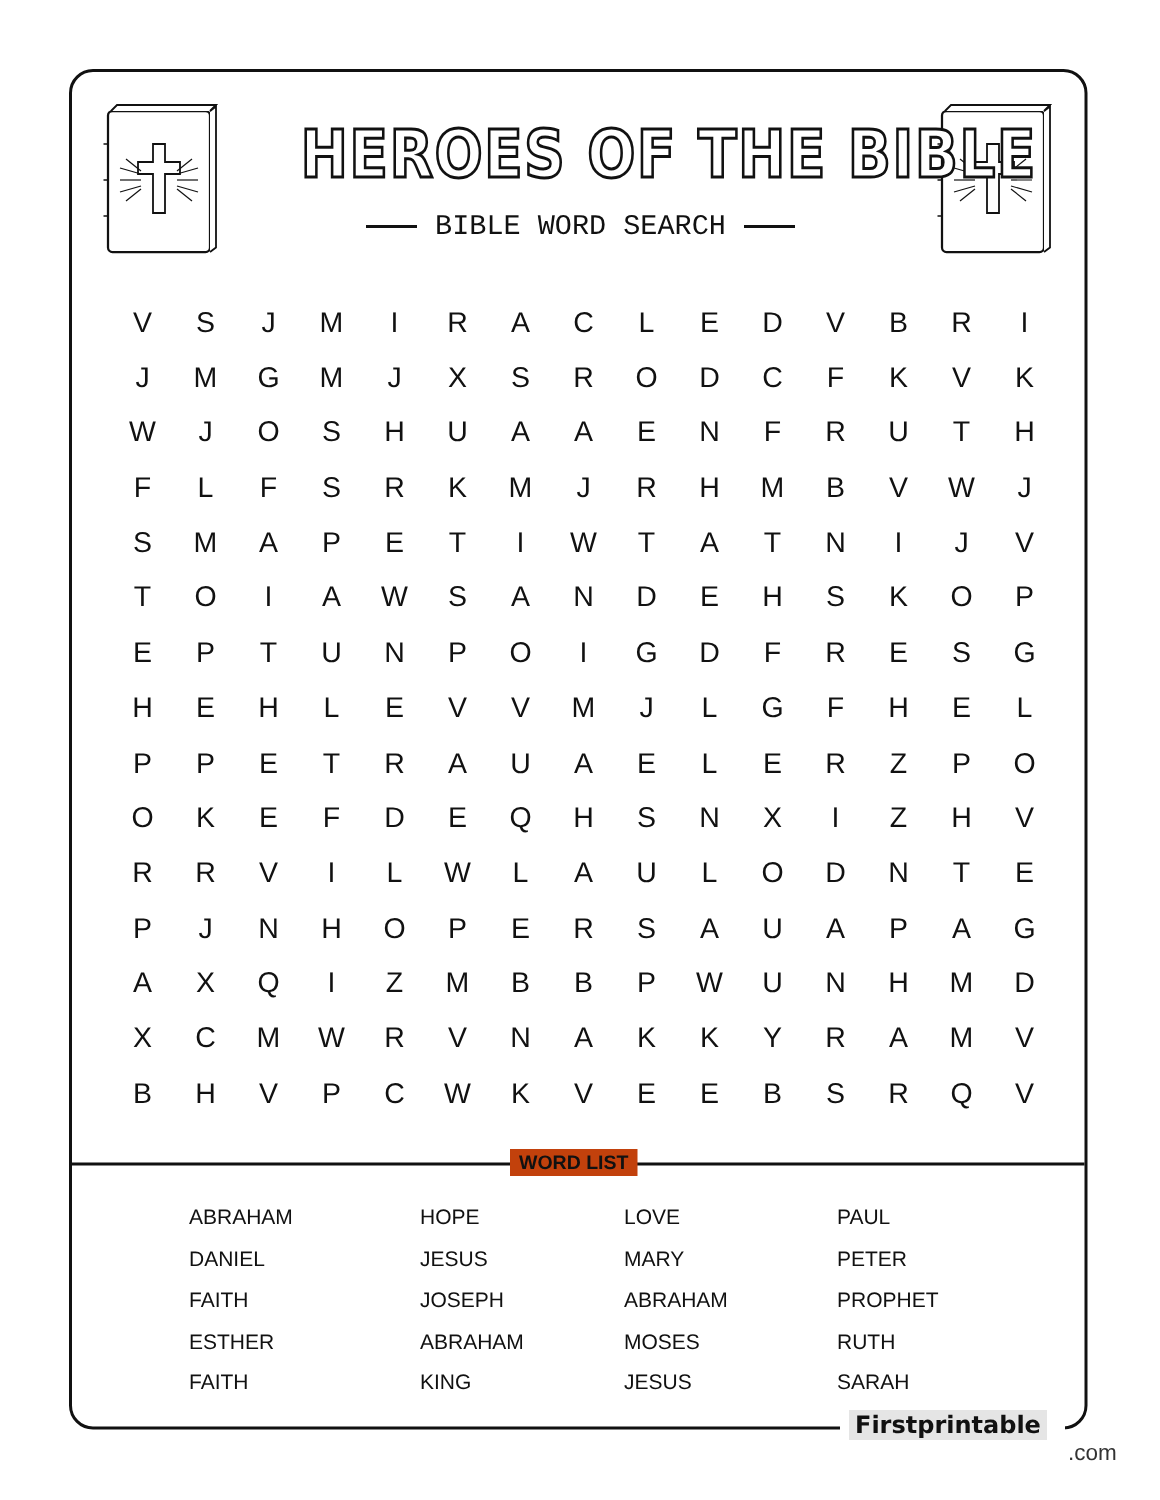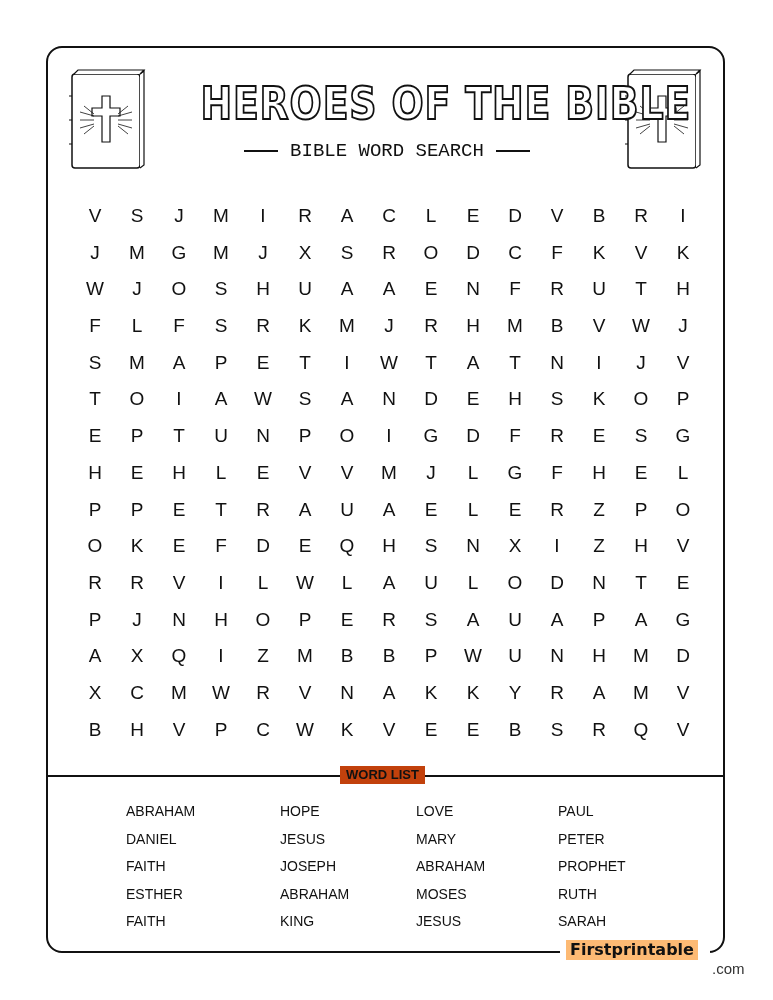--- a/index.html
+++ b/index.html
@@ -12,21 +12,21 @@
   .subtitle { position:absolute; left:170px; top:140px; width:434px; display:flex; justify-content:center; align-items:center; gap:12px; font-size:19px; font-family:Liberation Mono, monospace; }
   .subtitle .dash { width:34px; height:2px; background:#111; display:inline-block; }
   .grid { position:absolute; left:74px; top:198px; width:630px; display:grid; grid-template-columns:repeat(15, 42px); grid-auto-rows:36.7px; }
   .cell { text-align:center; font-family:"Liberation Sans", sans-serif; font-size:19px; line-height:36.7px; color:#111; }
   .wl-line { position:absolute; left:48px; top:775px; width:675px; height:2px; background:#111; }
   .wl-label { position:absolute; left:340px; top:766px; padding:0 6px; background:#c2410c; font-family:"Liberation Sans", sans-serif; font-size:13px; font-weight:bold; line-height:18px; }
   .words { position:absolute; top:798px; left:126px; width:560px; }
   .wcol { position:absolute; top:0; }
   .word { font-family:"Liberation Sans", sans-serif; font-size:14px; line-height:27.5px; color:#111; white-space:nowrap; }
   .brand-mask { position:absolute; left:560px; top:944px; width:150px; height:14px; background:#fff; }
-  .brand { position:absolute; left:566px; top:940px; font-family:"DejaVu Sans", sans-serif; font-weight:bold; font-size:16px; line-height:20px; padding:0 4px; background:#fdba74; }
+  .brand { position:absolute; left:566px; top:940px; font-family:"DejaVu Sans", sans-serif; font-weight:bold; font-size:16px; line-height:20px; padding:0 4px; background:#e5e5e5; }
   .brand-com { position:absolute; left:672px; top:960px; font-family:"Liberation Sans", sans-serif; font-size:15px; color:#333;margin-left:40px; }
 </style>
 </head>
 <body>
 
 <div class="frame"></div>
 
 <svg class="book left" viewBox="0 0 80 104">
   <rect x="6" y="6" width="68" height="94" rx="3" fill="#fff" stroke="#111" stroke-width="1.5"></rect>
   <path d="M74 6 L78 3 L78 97 L74 100" fill="#fff" stroke="#111" stroke-width="1.2"></path>

